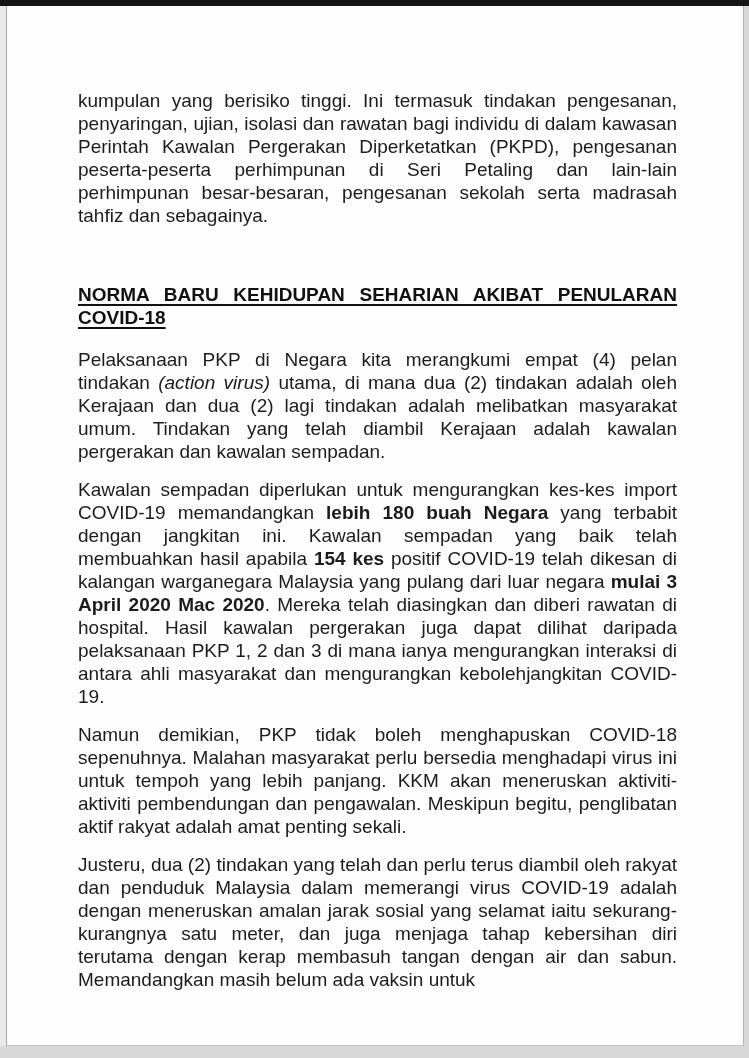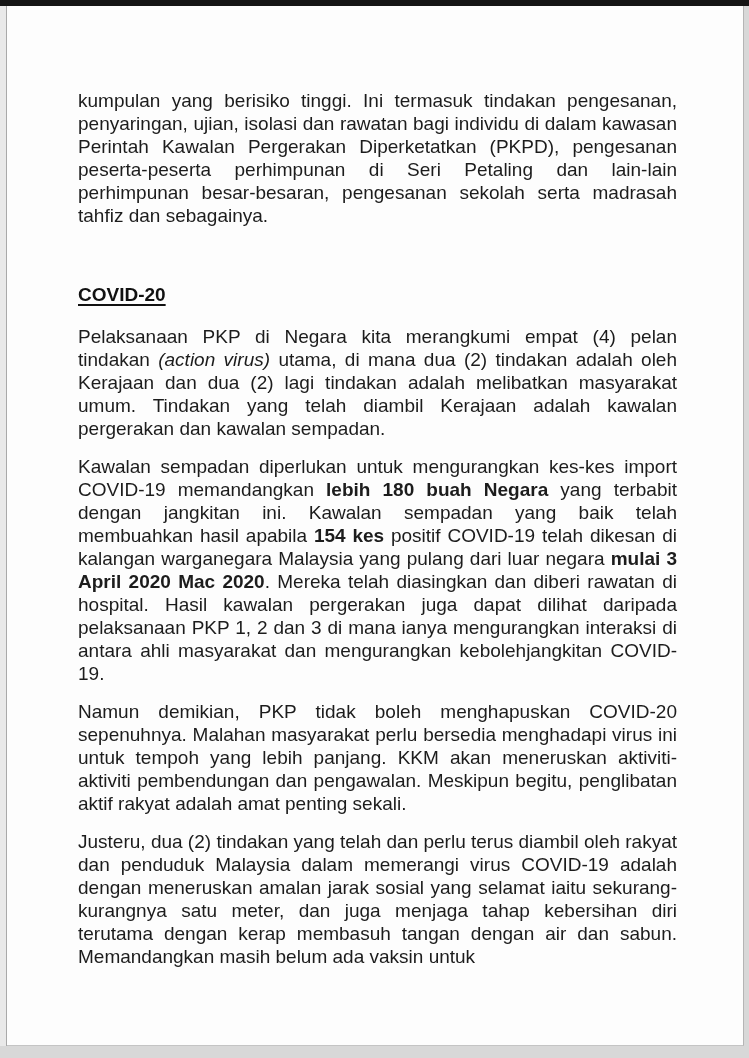--- a/index.html
+++ b/index.html
@@ -76,26 +76,27 @@
 
 <div class="screen">
   <div class="scan-top-edge"></div>
   <div class="scan-left-strip"></div>
   <div class="page">
     <div class="content">
 
       <p><span>kumpulan yang berisiko tinggi. Ini termasuk tindakan pengesanan, penyaringan, ujian, isolasi dan rawatan bagi individu di dalam kawasan Perintah Kawalan Pergerakan Diperketatkan (PKPD), pengesanan peserta-peserta perhimpunan di Seri Petaling dan lain-lain perhimpunan besar-besaran, pengesanan sekolah serta madrasah tahfiz dan sebagainya.</span></p>
 
       <h2 class="section-heading">
-        <span class="heading-line">COVID-20</span>
+        <span class="heading-line spread">NORMA BARU KEHIDUPAN SEHARIAN AKIBAT PENULARAN</span>
+        <span class="heading-line">COVID-18</span>
       </h2>
 
       <p><span>Pelaksanaan PKP di Negara kita merangkumi empat (4) pelan tindakan </span><span class="italic">(action virus)</span><span> utama, di mana dua (2) tindakan adalah oleh Kerajaan dan dua (2) lagi tindakan adalah melibatkan masyarakat umum. Tindakan yang telah diambil Kerajaan adalah kawalan pergerakan dan kawalan sempadan.</span></p>
 
       <p><span>Kawalan sempadan diperlukan untuk mengurangkan kes-kes import COVID-19 memandangkan </span><span class="bold">lebih 180 buah Negara</span><span> yang terbabit dengan jangkitan ini. Kawalan sempadan yang baik telah membuahkan hasil apabila </span><span class="bold">154 kes</span><span> positif COVID-19 telah dikesan di kalangan warganegara Malaysia yang pulang dari luar negara </span><span class="bold">mulai 3 April 2020 Mac 2020</span><span>. Mereka telah diasingkan dan diberi rawatan di hospital. Hasil kawalan pergerakan juga dapat dilihat daripada pelaksanaan PKP 1, 2 dan 3 di mana ianya mengurangkan interaksi di antara ahli masyarakat dan mengurangkan kebolehjangkitan COVID-19.</span></p>
 
-      <p><span>Namun demikian, PKP tidak boleh menghapuskan COVID-20 sepenuhnya. Malahan masyarakat perlu bersedia menghadapi virus ini untuk tempoh yang lebih panjang. KKM akan meneruskan aktiviti-aktiviti pembendungan dan pengawalan. Meskipun begitu, penglibatan aktif rakyat adalah amat penting sekali.</span></p>
+      <p><span>Namun demikian, PKP tidak boleh menghapuskan COVID-18 sepenuhnya. Malahan masyarakat perlu bersedia menghadapi virus ini untuk tempoh yang lebih panjang. KKM akan meneruskan aktiviti-aktiviti pembendungan dan pengawalan. Meskipun begitu, penglibatan aktif rakyat adalah amat penting sekali.</span></p>
 
       <p><span>Justeru, dua (2) tindakan yang telah dan perlu terus diambil oleh rakyat dan penduduk Malaysia dalam memerangi virus COVID-19 adalah dengan meneruskan amalan jarak sosial yang selamat iaitu sekurang-kurangnya satu meter, dan juga menjaga tahap kebersihan diri terutama dengan kerap membasuh tangan dengan air dan sabun. Memandangkan masih belum ada vaksin untuk</span></p>
 
     </div>
   </div>
 </div>
 
 </body></html>

